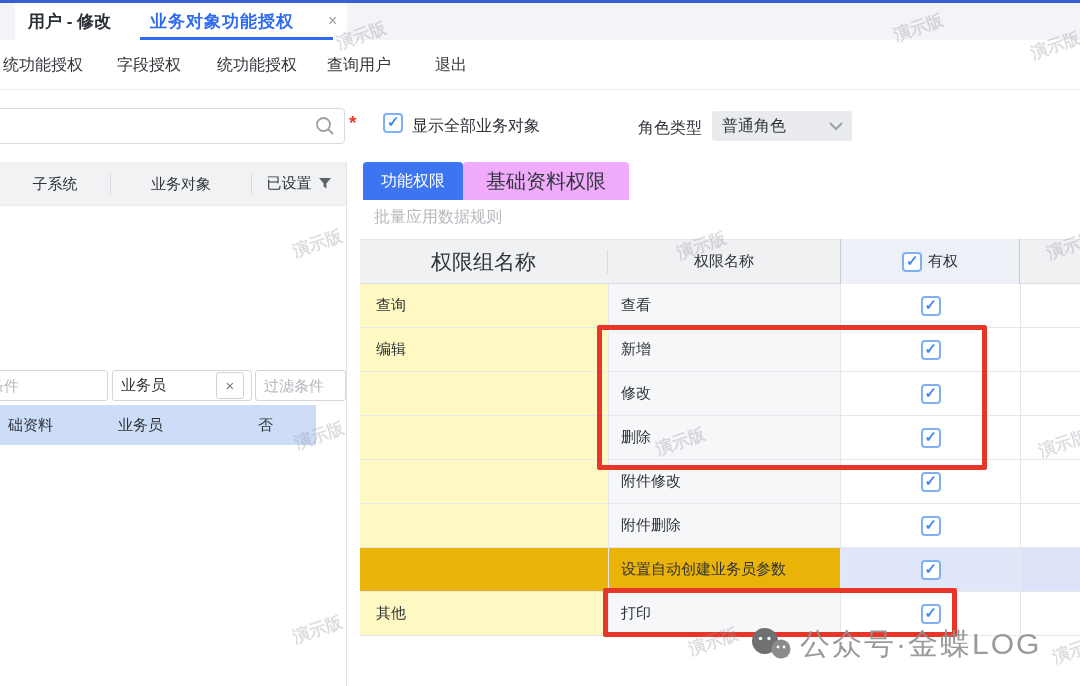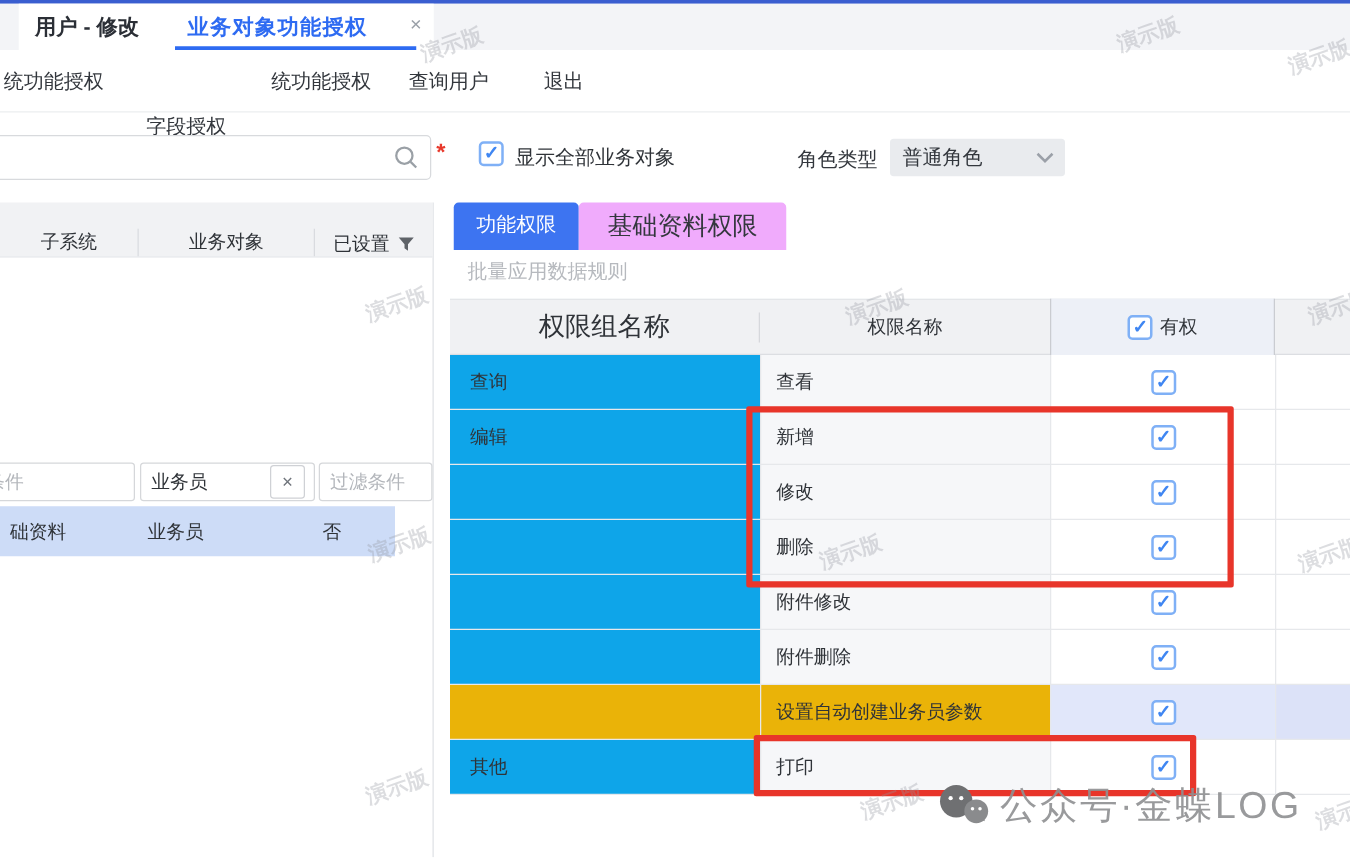--- a/index.html
+++ b/index.html
@@ -28,21 +28,21 @@
   .cb::after{content:'✓';position:absolute;left:2px;top:-2px;color:#3f86f2;font-size:15px;font-weight:bold;}
   .cb-showall{left:383px;top:113px;}
   .lbl-showall{left:412px;top:116px;font-size:16px;}
   .lbl-roletype{left:638px;top:118px;font-size:16px;color:#33373d;}
   .rolesel{left:712px;top:111px;width:140px;height:30px;background:#e9ebee;border-radius:3px;}
   .rolesel-text{left:722px;top:116px;font-size:16px;color:#33373d;}
   .rolesel-chev{left:828px;top:121px;}
 
   
   .leftpanel{left:0;top:162px;width:347px;height:524px;background:#fff;border-right:1px solid #dfe2e6;box-sizing:border-box;}
-  .lheader{left:0;top:0;width:346px;height:44px;background:#f1f2f4;border-bottom:1px solid #e8eaed;box-sizing:border-box;display:flex;align-items:flex-end;}
+  .lheader{left:0;top:0;width:346px;height:44px;background:#f1f2f4;border-bottom:1px solid #e8eaed;box-sizing:border-box;display:flex;align-items:center;}
   .lh1{width:110px;text-align:center;font-size:15px;border-right:1px solid #d9dbdf;line-height:22px;}
   .lh2{width:140px;text-align:center;font-size:15px;border-right:1px solid #d9dbdf;line-height:22px;}
   .lh3{flex:1;text-align:center;font-size:15px;display:flex;align-items:center;justify-content:center;gap:6px;}
   .lfilter input{position:absolute;height:31px;box-sizing:border-box;border:1px solid #d5d7da;border-radius:3px;
                  font-size:15px;padding:0 8px;outline:none;color:#2f3338;font-family:"Liberation Sans",sans-serif;}
   .lfilter input::placeholder, .searchbox::placeholder{color:#b3b6bb;}
   .fi1{left:-50px;top:208px;width:158px;}
   .fi2{left:112px;top:208px;width:140px;}
   .fi3{left:255px;top:208px;width:91px;}
   .clearbtn{left:216px;top:210px;width:28px;height:27px;background:#fff;border:1px solid #cfd1d5;border-radius:3px;
@@ -62,21 +62,21 @@
   
   .rheader{left:360px;top:239px;width:720px;height:45px;background:#f0f1f3;border-top:1px solid #e4e6e9;
            border-bottom:1px solid #dcdee2;box-sizing:border-box;display:flex;align-items:center;}
   .rh1{width:248px;text-align:center;font-size:21px;border-right:1px solid #d6d8dc;line-height:24px;box-sizing:border-box;}
   .rh2{width:232px;text-align:center;font-size:15px;box-sizing:border-box;}
   .rh3{width:180px;height:45px;background:#edf0f7;border-left:1px solid #caccd1;border-right:1px solid #caccd1;
        box-sizing:border-box;display:flex;align-items:center;justify-content:center;gap:6px;font-size:15px;}
   .rows{left:360px;top:284px;width:720px;}
   .trow{display:flex;height:44px;box-sizing:border-box;}
   .tc{box-sizing:border-box;display:flex;align-items:center;border-bottom:1px solid #e6e8eb;}
-  .tc1{width:248px;background:#0ea5e9;padding-left:16px;font-size:15px;}
+  .tc1{width:248px;background:#fef9c3;padding-left:16px;font-size:15px;}
   .tc2{width:232px;background:#f6f7f9;border-left:1px solid #e6e8eb;padding-left:12px;font-size:15px;}
   .tc3{width:180px;background:#fff;border-left:1px solid #e6e8eb;justify-content:center;}
   .tc4{width:60px;background:#fff;border-left:1px solid #e6e8eb;}
   .trow.sel .tc1,.trow.sel .tc2{background:#eab308;}
   .trow.sel .tc3{background:#e1e7fa;}
   .trow.sel .tc4{background:#dce2f8;}
 
   
   .redbox{border:5px solid #e8352a;border-radius:2px;box-sizing:border-box;pointer-events:none;}
   .redbox1{left:597px;top:325px;width:390px;height:145px;}
@@ -96,21 +96,21 @@
   <div class="abs topline"></div>
   <div class="abs tabbar"></div>
   <div class="abs tabbar-white"></div>
   <div class="abs wtab1">用户 - 修改</div>
   <div class="abs wtab2">业务对象功能授权</div>
   <div class="abs tab-underline"></div>
   <div class="abs tab-close">×</div>
 
   <div class="abs menubar"></div>
   <div class="abs mitem" style="left:3px;">统功能授权</div>
-  <div class="abs mitem" style="left:117px;margin-top:36px;">字段授权</div>
+  <div class="abs mitem" style="left:117px;">字段授权</div>
   <div class="abs mitem" style="left:217px;">统功能授权</div>
   <div class="abs mitem" style="left:327px;">查询用户</div>
   <div class="abs mitem" style="left:435px;">退出</div>
 
   <input class="abs searchbox" value="" style="">
   <svg class="abs" style="left:314px;top:115px;" width="22" height="22" viewBox="0 0 22 22">
     <circle cx="9.5" cy="9.5" r="6.5" fill="none" stroke="#9aa0a6" stroke-width="1.8"></circle>
     <line x1="14.5" y1="14.5" x2="19" y2="19" stroke="#9aa0a6" stroke-width="1.8"></line>
   </svg>
   <div class="abs req">*</div>

